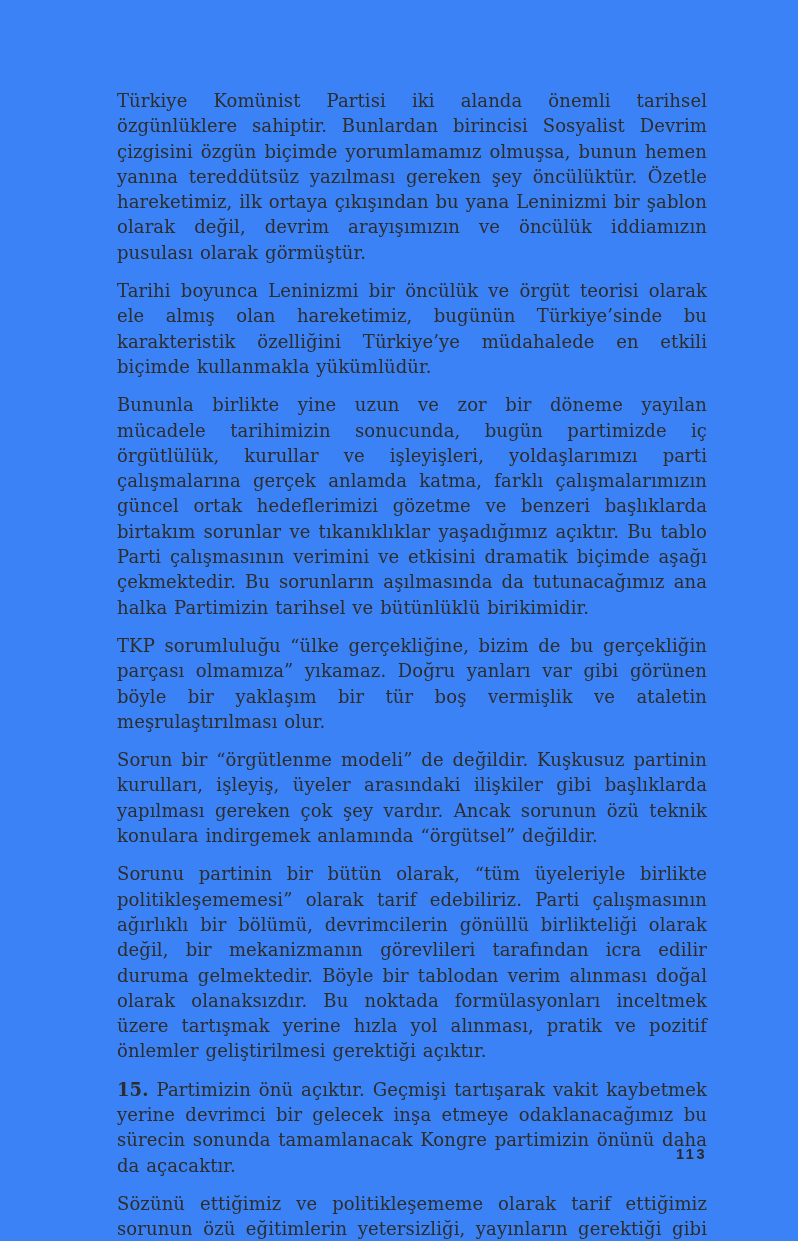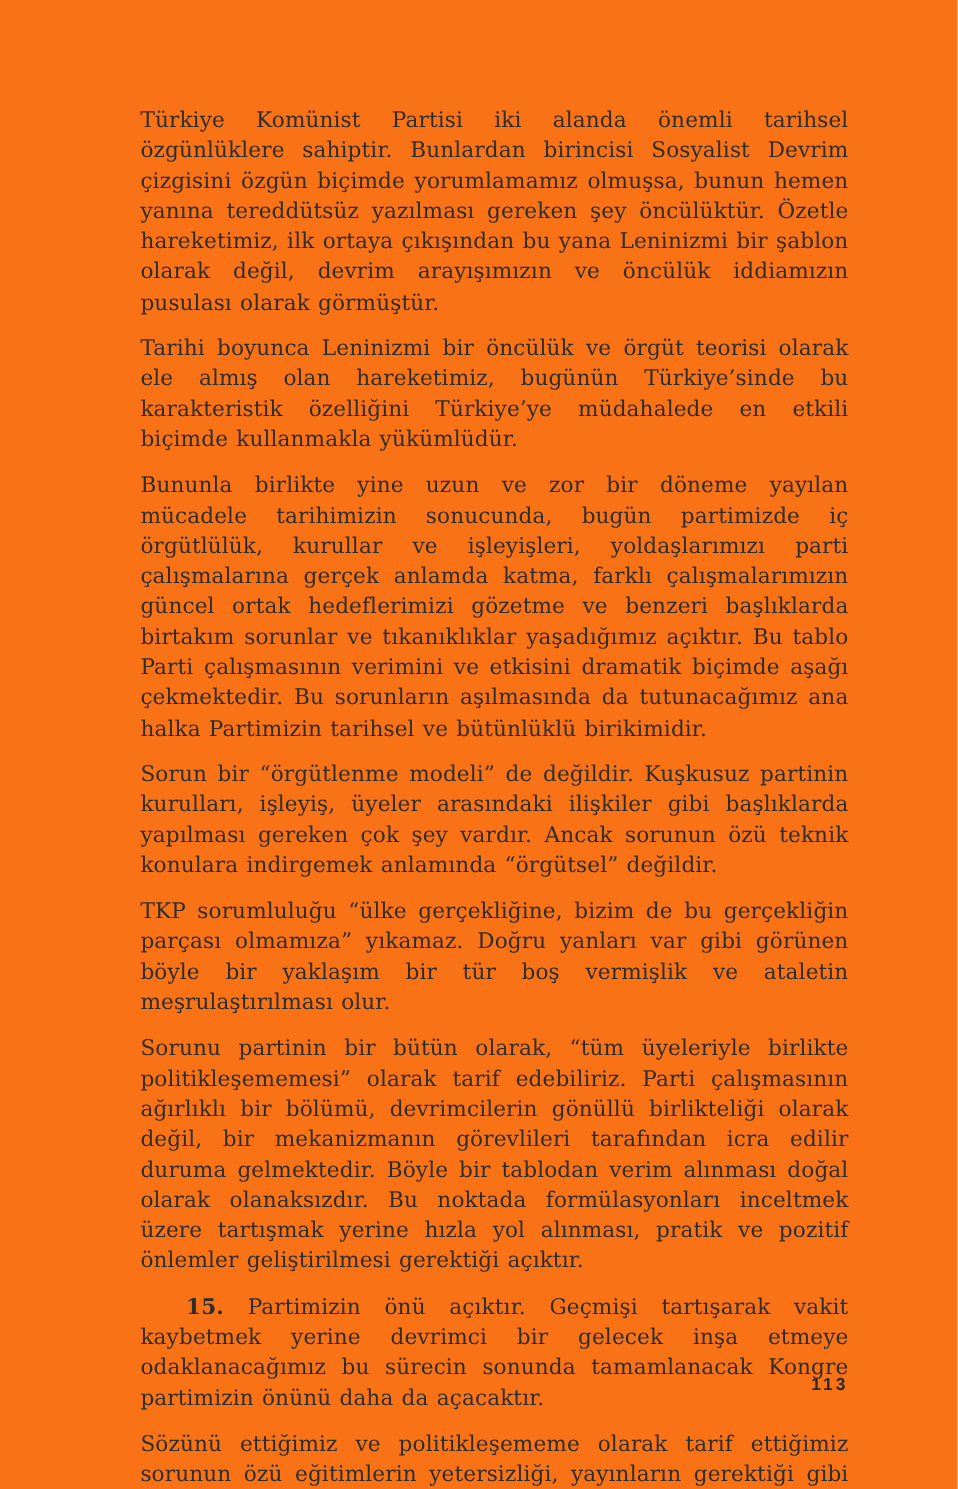--- a/index.html
+++ b/index.html
@@ -4,42 +4,41 @@
 <style>
   html, body {
     margin: 0;
     padding: 0;
     background: #fdfdfb;
   }
   .page {
     position: relative;
     width: 798px;
     height: 1241px;
-    background: #f97316;
+    background: #3b82f6;
     overflow: hidden;
     font-family: "DejaVu Serif", serif;
   }
   .text-block {
     position: absolute;
     left: 117px;
     top: 88px;
     width: 590px;
   }
   .para {
     font-size: 18px;
     line-height: 25.3px;
     color: #2e2d2b;
     text-align: justify;
     margin: 0 0 13px 0;
     letter-spacing: 0.1px;
     word-spacing: 1px;
   }
   .para strong {
     font-weight: bold;
-    margin-left: 38px;
   }
   .page-number {
     position: absolute;
     right: 91px;
     top: 1146px;
     font-family: Liberation Sans, sans-serif;
     font-weight: bold;
     font-size: 14.5px;
     letter-spacing: 2.5px;
     color: #2b2a28;
@@ -58,25 +57,25 @@
 
     <p class="para">
       <span>Tarihi boyunca Leninizmi bir öncülük ve örgüt teorisi olarak ele almış olan hareketimiz, bugünün Türkiye’sinde bu karakteristik özelliğini Türkiye’ye müdahalede en etkili biçimde kullanmakla yükümlüdür.</span>
     </p>
 
     <p class="para">
       <span>Bununla birlikte yine uzun ve zor bir döneme yayılan mücadele tarihimizin sonucunda, bugün partimizde iç örgütlülük, kurullar ve işleyişleri, yoldaşlarımızı parti çalışmalarına gerçek anlamda katma, farklı çalışmalarımızın güncel ortak hedeflerimizi gözetme ve benzeri başlıklarda birtakım sorunlar ve tıkanıklıklar yaşadığımız açıktır. Bu tablo Parti çalışmasının verimini ve etkisini dramatik biçimde aşağı çekmektedir. Bu sorunların aşılmasında da tutunacağımız ana halka Partimizin tarihsel ve bütünlüklü birikimidir.</span>
     </p>
 
     <p class="para">
-      <span>Sorun bir “örgütlenme modeli” de değildir. Kuşkusuz partinin kurulları, işleyiş, üyeler arasındaki ilişkiler gibi başlıklarda yapılması gereken çok şey vardır. Ancak sorunun özü teknik konulara indirgemek anlamında “örgütsel” değildir.</span>
+      <span>TKP sorumluluğu “ülke gerçekliğine, bizim de bu gerçekliğin parçası olmamıza” yıkamaz. Doğru yanları var gibi görünen böyle bir yaklaşım bir tür boş vermişlik ve ataletin meşrulaştırılması olur.</span>
     </p>
 
     <p class="para">
-      <span>TKP sorumluluğu “ülke gerçekliğine, bizim de bu gerçekliğin parçası olmamıza” yıkamaz. Doğru yanları var gibi görünen böyle bir yaklaşım bir tür boş vermişlik ve ataletin meşrulaştırılması olur.</span>
+      <span>Sorun bir “örgütlenme modeli” de değildir. Kuşkusuz partinin kurulları, işleyiş, üyeler arasındaki ilişkiler gibi başlıklarda yapılması gereken çok şey vardır. Ancak sorunun özü teknik konulara indirgemek anlamında “örgütsel” değildir.</span>
     </p>
 
     <p class="para">
       <span>Sorunu partinin bir bütün olarak, “tüm üyeleriyle birlikte politikleşememesi” olarak tarif edebiliriz. Parti çalışmasının ağırlıklı bir bölümü, devrimcilerin gönüllü birlikteliği olarak değil, bir mekanizmanın görevlileri tarafından icra edilir duruma gelmektedir. Böyle bir tablodan verim alınması doğal olarak olanaksızdır. Bu noktada formülasyonları inceltmek üzere tartışmak yerine hızla yol alınması, pratik ve pozitif önlemler geliştirilmesi gerektiği açıktır.</span>
     </p>
 
     <p class="para">
       <strong>15.</strong>
       <span>Partimizin önü açıktır. Geçmişi tartışarak vakit kaybetmek yerine devrimci bir gelecek inşa etmeye odaklanacağımız bu sürecin sonunda tamamlanacak Kongre partimizin önünü daha da açacaktır.</span>
     </p>

